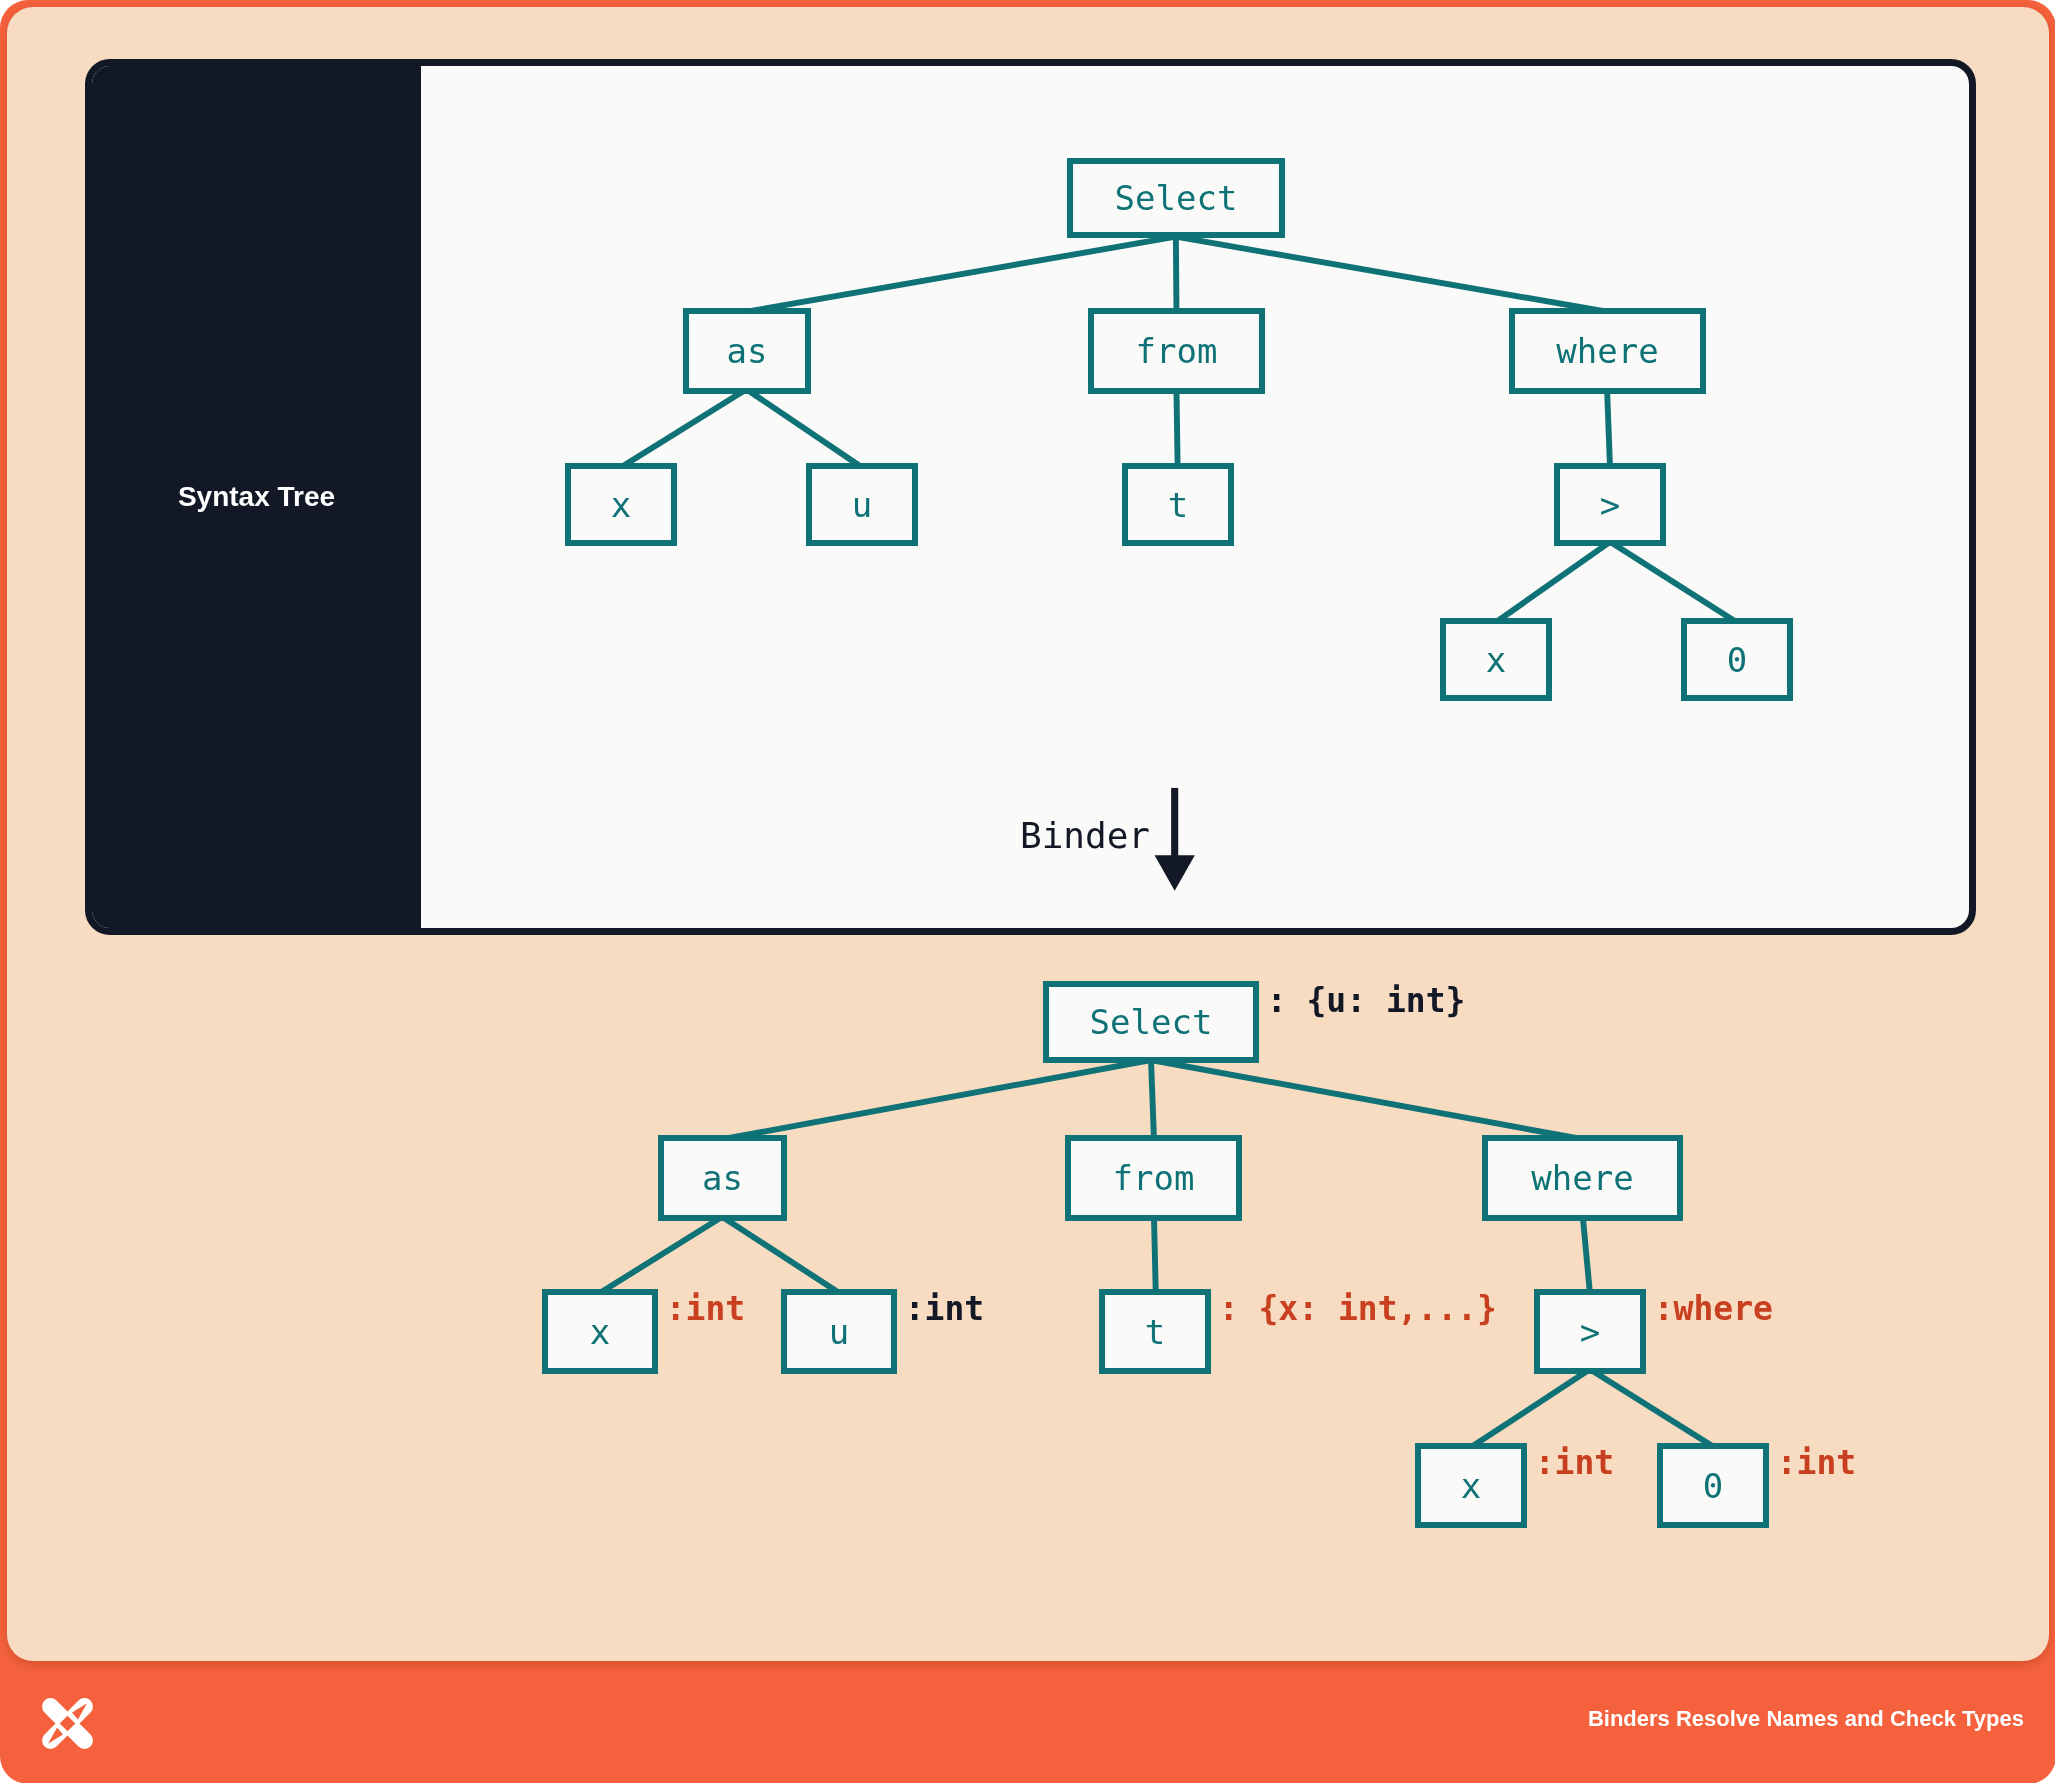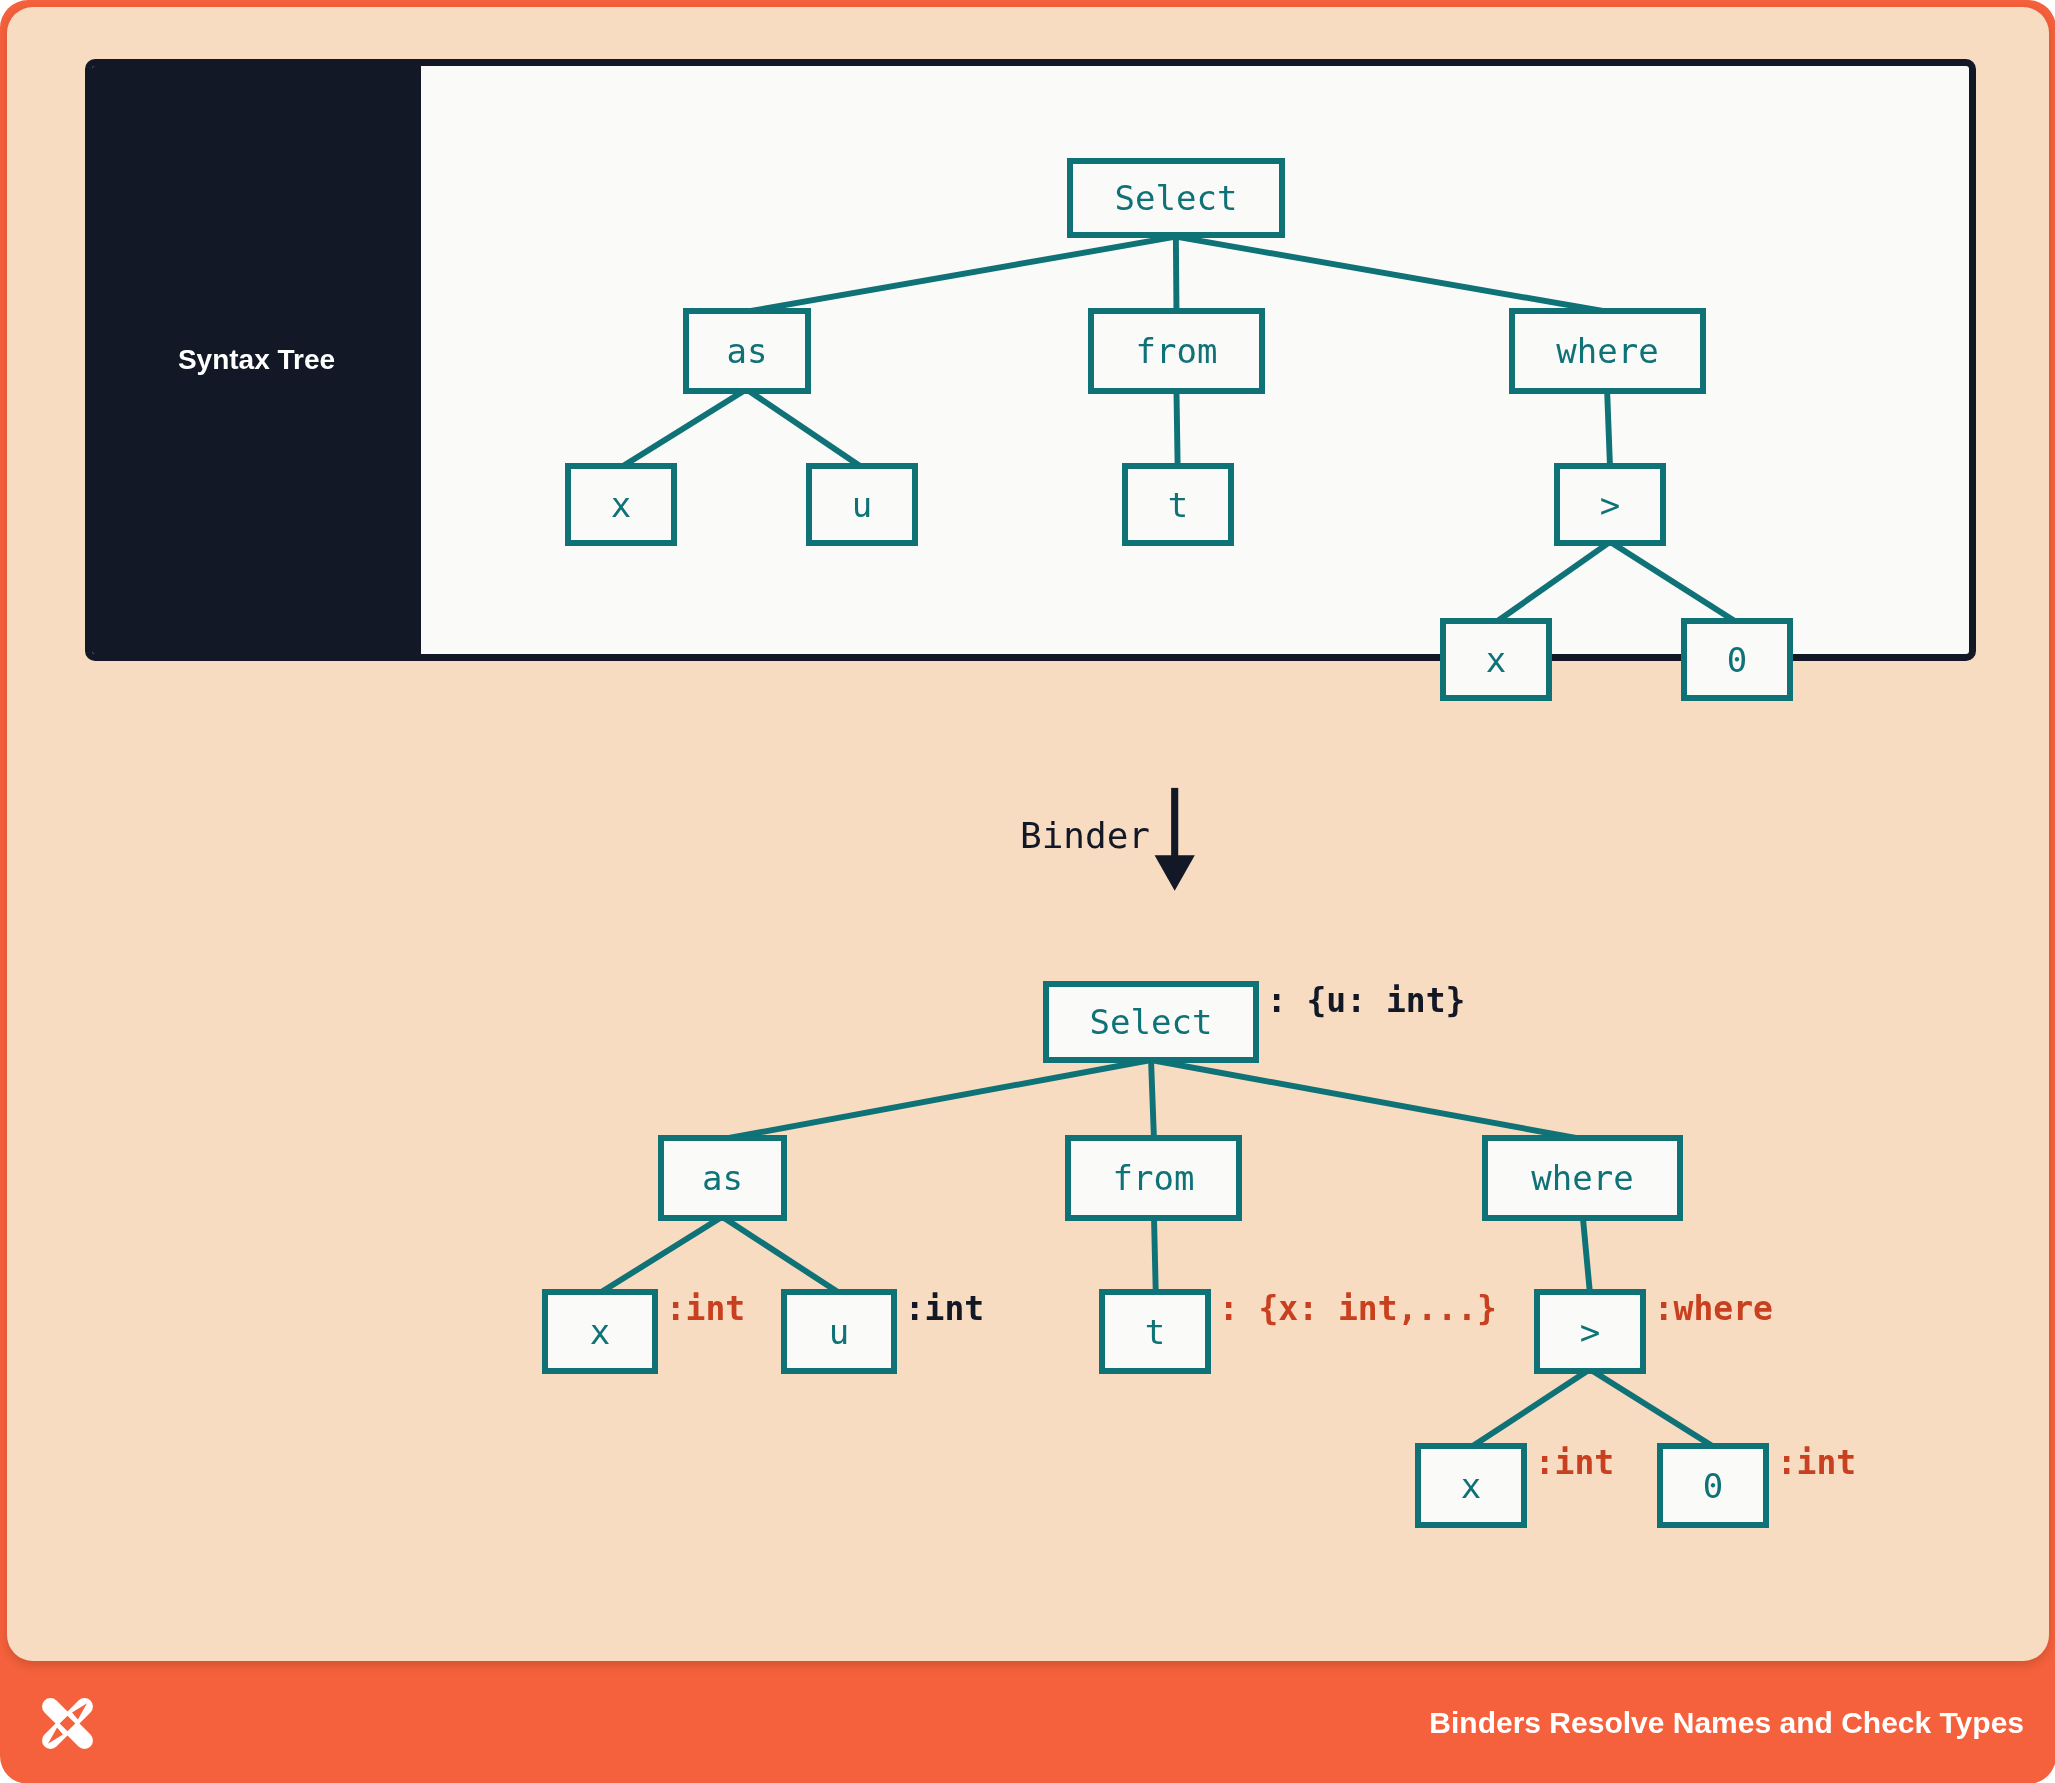--- a/index.html
+++ b/index.html
@@ -16,24 +16,24 @@
     background:var(--orange);
     border-radius:28px;overflow:hidden;
     font-family:"Liberation Sans",sans-serif;
   }
   .peach-mat{
     position:absolute;left:7px;top:7px;width:2042px;height:1654px;
     background:var(--peach);border-radius:26px;
     box-shadow:0 3.5px 8.3px rgba(120,40,20,0.25);
   }
   .panel{
-    position:absolute;left:85px;width:1891px;height:602px;
+    position:absolute;left:85px;width:1891px;height:876px;
     background:var(--panel-bg);
     border:7px solid var(--navy);
-    border-radius:10px;
+    border-radius:25px;
     box-sizing:border-box;
     overflow:hidden;
   }
   .panel.top{top:59px;}
   .panel.bottom{top:892px;}
   .sidebar{
     position:absolute;left:0;top:0;bottom:0;width:329px;
     background:var(--navy);
     display:flex;align-items:center;justify-content:center;
     text-align:center;
@@ -62,21 +62,21 @@
   .type-note.red{color:var(--red);}
   .type-note.navy{color:var(--navy);}
   .binder-label{
     position:absolute;left:943px;top:815px;width:207px;
     text-align:right;
     font-family:"DejaVu Sans Mono",monospace;
     font-size:36px;color:var(--navy);
   }
   .footer-title{
     position:absolute;right:32px;top:1706px;
-    color:#ffffff;font-weight:bold;font-size:30px;
+    color:#ffffff;font-weight:bold;font-size:22px;
   }
   .logo{position:absolute;left:35px;top:1691px;}
 </style>
 </head>
 <body>
 
 <div class="canvas">
 
   <div class="peach-mat"></div>
 

